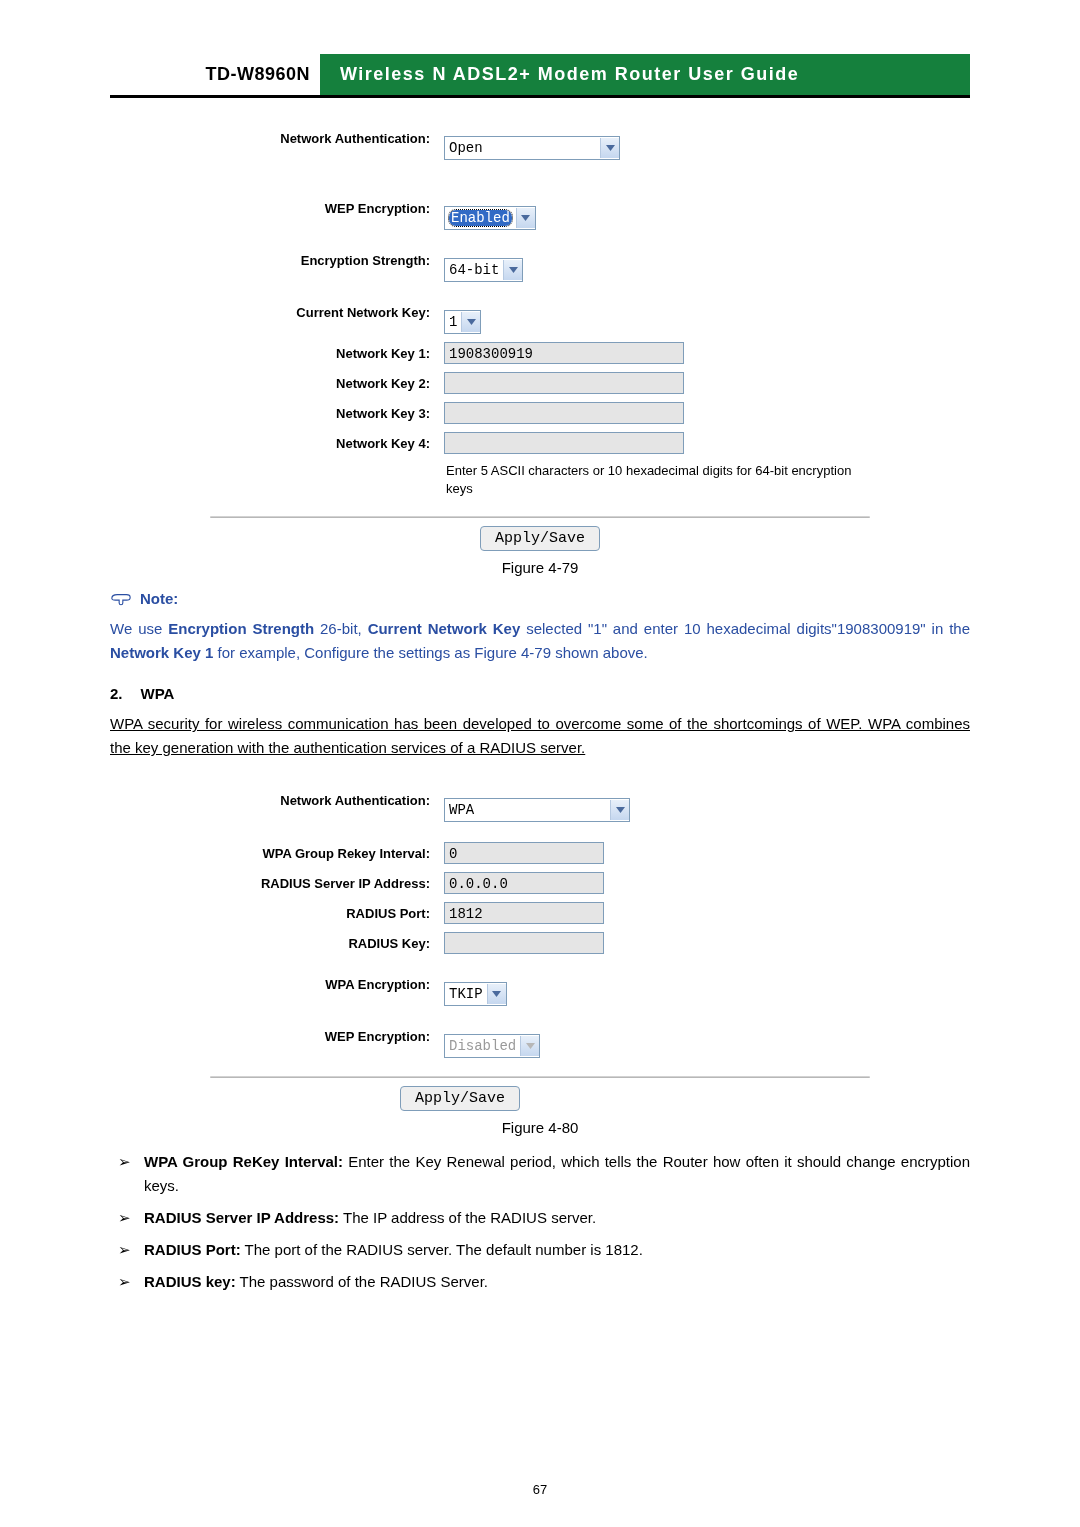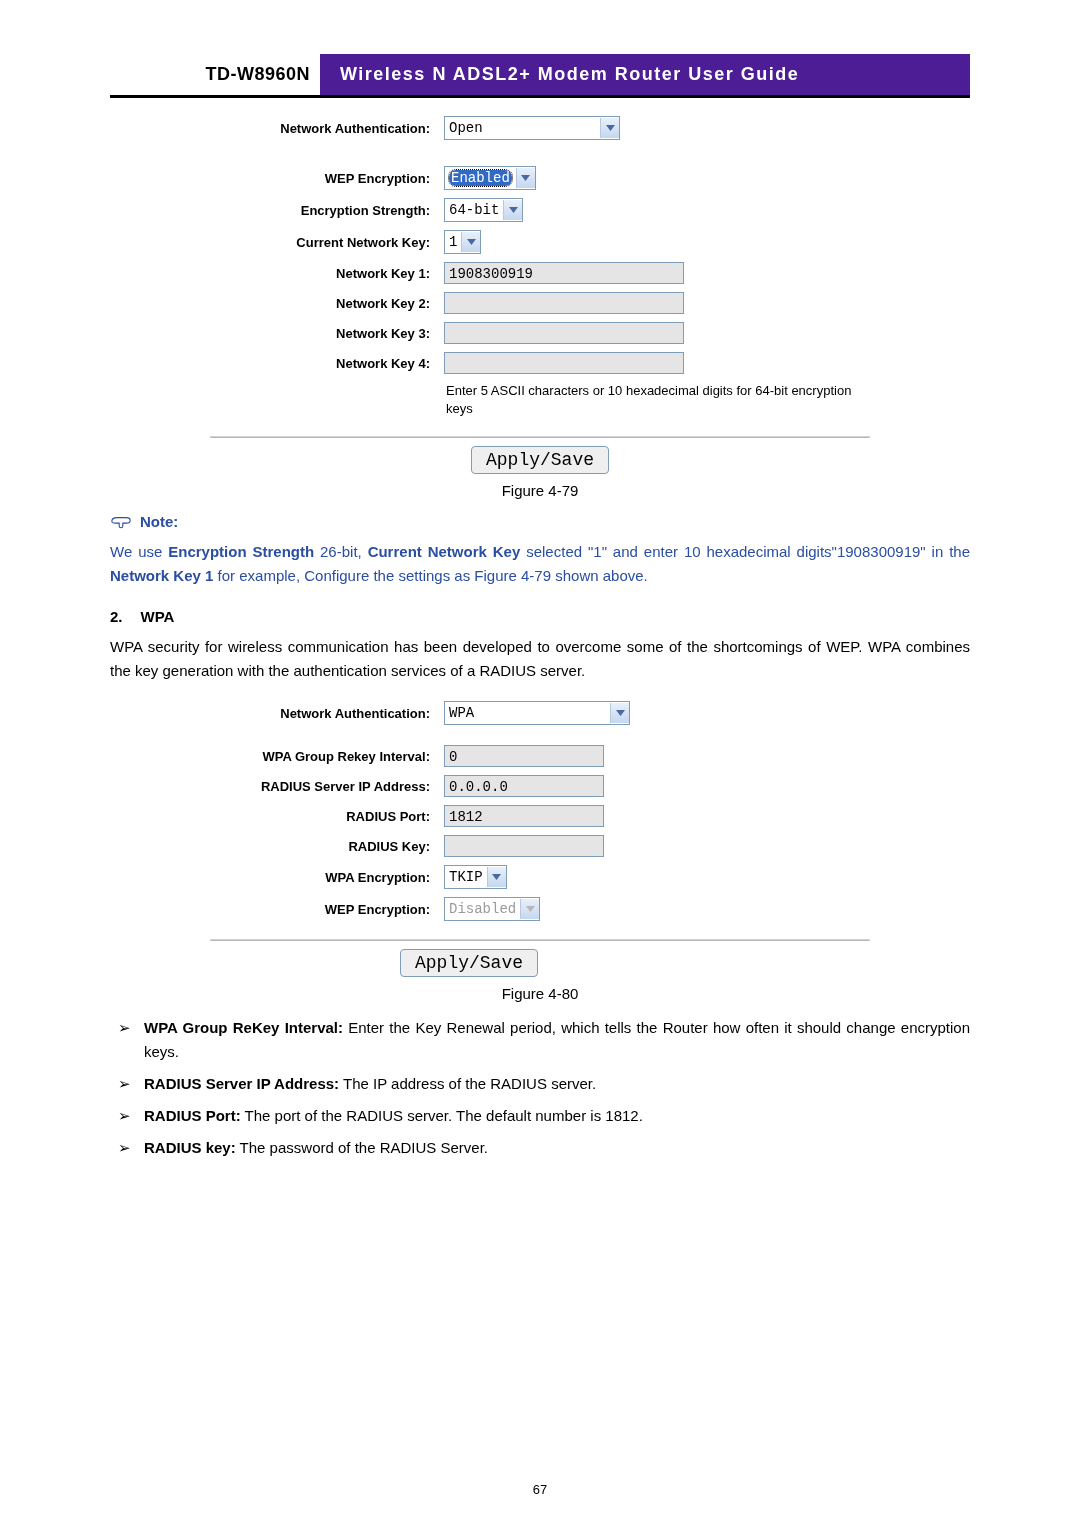--- a/index.html
+++ b/index.html
@@ -25,21 +25,21 @@
   }
   .hdr-model {
     font-weight: bold;
     font-size: 18px;
     padding: 10px 10px 10px 0;
     width: 200px;
     text-align: right;
     letter-spacing: 0.5px;
   }
   .hdr-title {
-    background: #4c1d95;
+    background: #15803d;
     color: #fff;
     font-weight: bold;
     font-size: 18px;
     padding: 10px 20px;
     flex: 1;
     letter-spacing: 1.5px;
   }
   .fig-block {
     margin: 18px 100px 8px 100px;
   }
@@ -63,20 +63,21 @@
   .selectish {
     font-family: "Courier New", monospace;
     font-size: 14px;
     border: 1px solid #7f9db9;
     background: #fff;
     display: inline-flex;
     align-items: center;
     height: 22px;
     padding: 0 0 0 4px;
     color: #000;
+    margin-top: 20px;
   }
   .selectish .arrow {
     width: 18px;
     height: 20px;
     margin-left: 4px;
     background: linear-gradient(#e8f0fa, #c5d7ef);
     border-left: 1px solid #b6c9e1;
     display: inline-flex;
     align-items: center;
     justify-content: center;
@@ -112,21 +113,21 @@
     height: 2px;
     background: linear-gradient(#e0e0e0, #aaa);
     border-radius: 1px;
   }
   .apply-wrap {
     text-align: center;
     margin: 8px 0 6px 0;
   }
   .btn {
     font-family: "Courier New", monospace;
-    font-size: 18px;
+    font-size: 15px;
     border: 1px solid #7f9db9;
     background: #efefef;
     border-radius: 4px;
     padding: 3px 14px;
     display: inline-block;
   }
   .caption {
     text-align: center;
     font-size: 15px;
     margin: 8px 0 14px 0;
@@ -153,20 +154,21 @@
     font-size: 15px;
     margin: 14px 0 10px 0;
     display: flex;
     gap: 18px;
   }
   .para {
     font-size: 15px;
     line-height: 1.6;
     text-align: justify;
     margin-bottom: 16px;
+    text-decoration: underline;
   }
   .bullets {
     list-style: none;
     padding: 0 0 0 4px;
     margin: 6px 0 0 0;
   }
   .bullets li {
     position: relative;
     padding-left: 30px;
     font-size: 15px;

